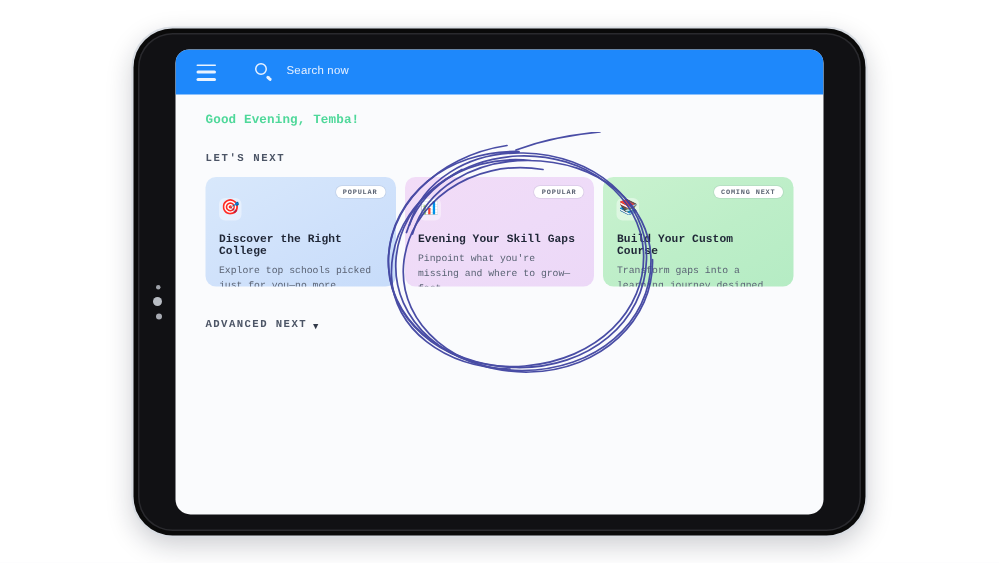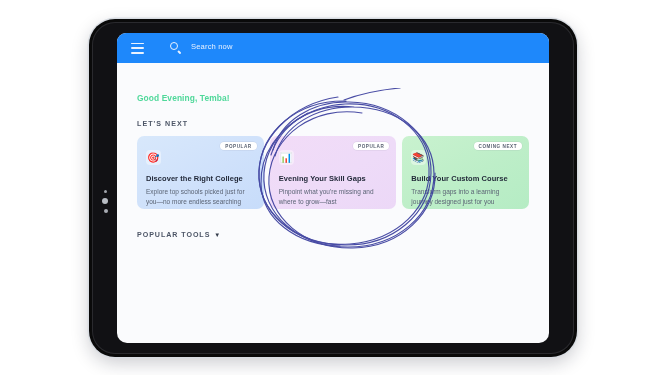--- a/index.html
+++ b/index.html
@@ -42,21 +42,21 @@
   #hamburger i{display:block;height:1.7px;background:#eaf3ff;border-radius:1px;}
   #search-zone{display:flex;align-items:flex-start;margin-left:26px;flex:1;cursor:text;}
   .mag{width:12px;height:12px;position:relative;flex:0 0 auto;}
   .mag .ring{position:absolute;left:0;top:0;width:8.4px;height:8.4px;
     border:1.5px solid #e9f2ff;border-radius:50%;box-sizing:border-box;}
   .mag .stem{position:absolute;left:7.6px;top:7.8px;width:4.4px;height:1.5px;
     background:#e9f2ff;transform:rotate(42deg);transform-origin:left center;border-radius:1px;}
   #search-text{margin-left:9px;font-size:7.6px;color:#e8f1ff;letter-spacing:.15px;}
 
   
-  #content{padding:30px 20px 0 20px;position:relative;}
+  #content{padding:12px 20px 0 20px;position:relative;font-family:Liberation Mono, monospace;}
   #greeting{font-size:8.4px;font-weight:bold;color:#4fd89a;letter-spacing:.1px;}
   #subtitle{margin-top:7px;font-size:7.9px;color:#5d6575;letter-spacing:.05px;}
   #section-label{margin-top:17px;font-size:7.1px;color:#4c5566;letter-spacing:1.05px;font-weight:bold;}
 
   #cards{display:flex;gap:6px;margin-top:8px;}
   .card{
     flex:1 1 0;height:73px;border-radius:7px;position:relative;
     padding:8px 9px 0 9px;box-sizing:border-box;overflow:hidden;
   }
   .card.blue{background:linear-gradient(150deg,#d8e8fb 0%,#cfe1fb 55%,#c7dcfa 100%);}
@@ -139,21 +139,21 @@
         <div class="card green">
           <div class="badge">COMING NEXT</div>
           <div class="card-ico">📚</div>
           <div class="card-title">Build Your Custom Course</div>
           <div class="card-desc">Transform gaps into a learning journey designed just for you</div>
         </div>
 
       </div>
 
       <div id="advanced">
-        <span>POPULAR TOOLS</span>
+        <span>ADVANCED NEXT</span>
         <span id="adv-caret">▼</span>
       </div>
 
     </div>
   </div>
 
   <svg id="scribble" viewBox="0 0 190 168">
     <g fill="none" stroke="#3b3f9e" stroke-width="1.15" stroke-linecap="round" opacity="0.92">
       <path d="M96 13 C47 12 11 44 9 83 C7 124 45 156 94 157 C143 158 180 126 181 85 C182 46 146 15 99 14 C62 13 31 33 23 62"></path>
       <path d="M104 19 C56 14 17 45 14 85 C11 126 49 159 98 159 C147 159 184 127 184 86 C184 48 149 19 102 19 C66 19 34 37 25 68"></path>

